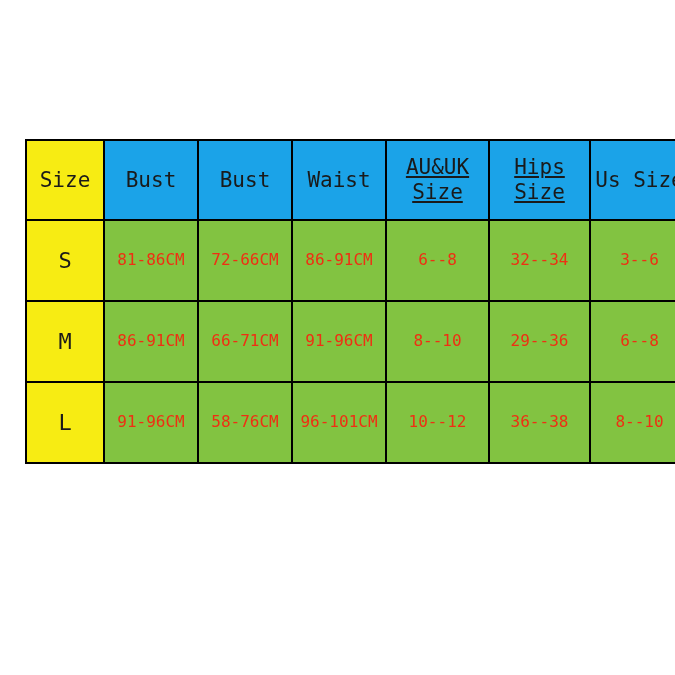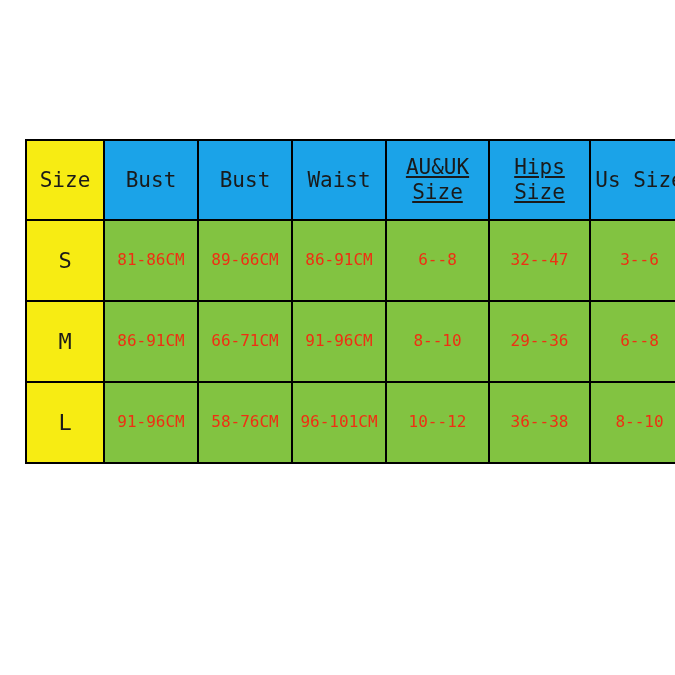--- a/index.html
+++ b/index.html
@@ -99,24 +99,24 @@
           <span class="two-line">Hips</span>
           <span class="two-line">Size</span>
         </th>
         <th>Us Size</th>
       </tr>
     </thead>
     <tbody>
       <tr>
         <td class="size-label">S</td>
         <td class="measure">81-86CM</td>
-        <td class="measure">89-66CM</td>
+        <td class="measure">72-66CM</td>
         <td class="measure">86-91CM</td>
         <td class="measure">6--8</td>
-        <td class="measure">32--47</td>
+        <td class="measure">32--34</td>
         <td class="measure">3--6</td>
       </tr>
       <tr>
         <td class="size-label">M</td>
         <td class="measure">86-91CM</td>
         <td class="measure">66-71CM</td>
         <td class="measure">91-96CM</td>
         <td class="measure">8--10</td>
         <td class="measure">29--36</td>
         <td class="measure">6--8</td>

